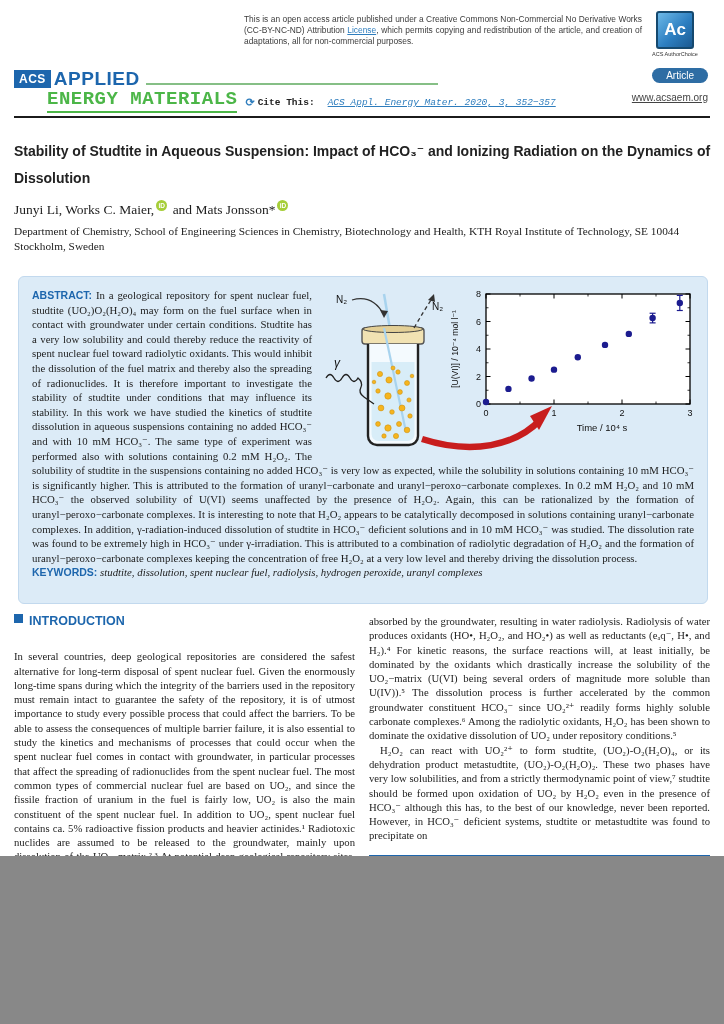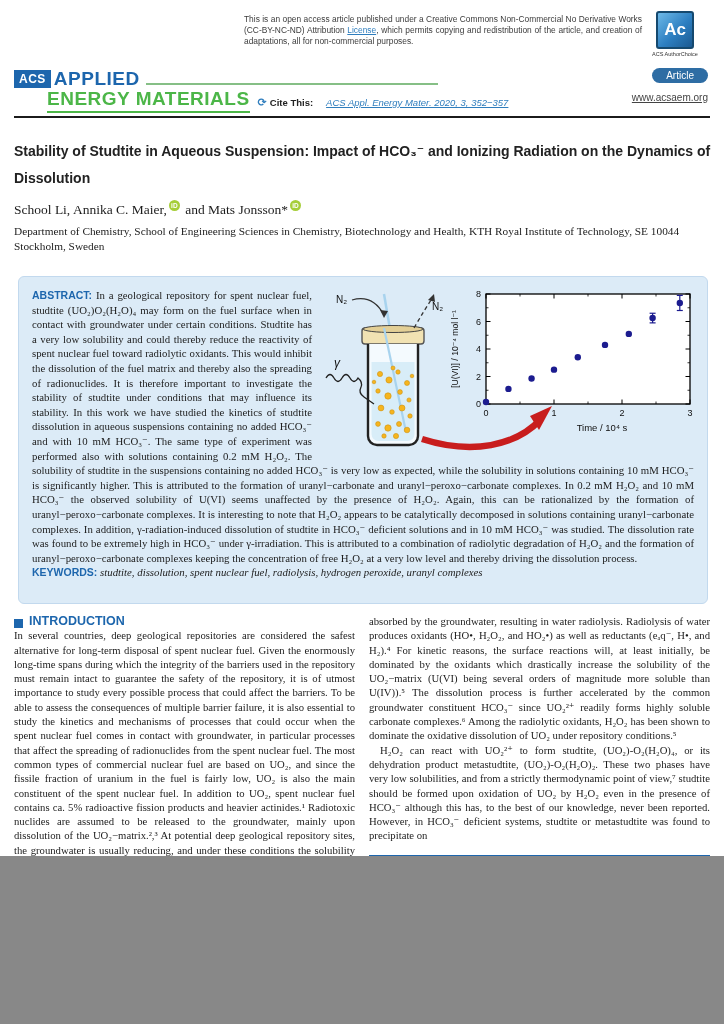--- a/index.html
+++ b/index.html
@@ -26,21 +26,21 @@
   
   .masthead { position:absolute; left:14px; top:66px; width:696px; height:52px;
     border-bottom:2.5px solid #1b1b1b;
     font-family:"Liberation Sans","DejaVu Sans",sans-serif; }
   .mh-row1 { display:flex; align-items:flex-end; height:22px; }
   .acs-box { background:#1d66ad; color:#fff; font-weight:bold; font-size:12px;
     padding:2px 5px; letter-spacing:0.5px; }
   .mh-applied { color:#1d66ad; font-weight:bold; font-size:19px; letter-spacing:0.5px;
     margin-left:3px; line-height:19px; }
   .mh-line { height:2px; background:#86bf86; width:292px; margin-left:6px; margin-bottom:3px; }
-  .mh-row2 { display:flex; align-items:flex-end; margin-top:1px; }
+  .mh-row2 { display:flex; align-items:flex-end; margin-top:1px;font-family:Liberation Mono, monospace; }
   .mh-energy { color:#4cb648; font-weight:bold; font-size:19px; letter-spacing:0.5px;
     line-height:20px; margin-left:33px; border-bottom:2px solid #4cb648; padding-bottom:2px; }
   .cite-row { display:flex; align-items:center; margin-left:8px; padding-bottom:4px; font-size:9.5px; }
   .cite-icon { color:#2e7dbd; font-size:11px; font-weight:bold; margin-right:3px; }
   .cite-label { font-weight:bold; color:#222; margin-right:13px; }
   .cite-ref { color:#2e7dbd; font-style:italic; }
   .article-badge { position:absolute; right:2px; top:2px; background:#2e6da4; color:#fff;
     font-size:10px; padding:2px 14px; border-radius:8px; }
   .site-link { position:absolute; right:2px; top:26px; font-size:10px; color:#444; }
   
@@ -61,23 +61,23 @@
   .abs-text { font-size:10.8px; line-height:14.6px; text-align:justify; color:#1c1c1c; }
   .abs-label { color:#1d66ad; font-weight:bold;
     font-family:"Liberation Sans","DejaVu Sans",sans-serif; font-size:10.5px; }
   .kw-line { font-size:10.8px; line-height:14px; font-style:italic; color:#1c1c1c; }
   .kw-label { color:#1d66ad; font-weight:bold; font-style:normal;
     font-family:"Liberation Sans","DejaVu Sans",sans-serif; font-size:10.5px; }
   svg text { font-family:"Liberation Sans","DejaVu Sans",sans-serif; fill:#111; }
   
   .body-cols { position:absolute; left:14px; top:614px; width:696px; display:flex; gap:14px; }
   .col { width:341px; font-size:10.7px; line-height:14.3px; text-align:justify; }
-  .sec-head { display:flex; align-items:flex-end; gap:6px; color:#1d66ad;
+  .sec-head { display:flex; align-items:flex-start; gap:6px; color:#1d66ad;
     font-family:"Liberation Sans","DejaVu Sans",sans-serif;
-    font-weight:bold; font-size:12.5px; margin-bottom:0; }
+    font-weight:bold; font-size:12.5px; margin-bottom:21px; }
   .sec-square { width:9px; height:9px; background:#1d66ad; display:inline-block; }
   .col p.indent { text-indent:11px; }
   .dates { margin-top:12px; }
   .dates-rule { height:2px; background:#1d66ad; margin-bottom:6px; }
   .date-row { display:flex; font-size:10.6px; line-height:15px; }
   .date-label { width:64px; color:#1d66ad; font-weight:bold;
     font-family:"Liberation Sans","DejaVu Sans",sans-serif; font-size:10px; }
   
   .footer { position:absolute; left:16px; right:16px; top:964px; height:40px;
     font-family:"Liberation Sans","DejaVu Sans",sans-serif; }
@@ -119,21 +119,21 @@
         <a href="#" class="cite-ref">ACS Appl. Energy Mater. 2020, 3, 352−357</a>
       </span>
     </div>
     <span class="article-badge">Article</span>
     <a href="#" class="site-link">www.acsaem.org</a>
   </div>
 
   <h1 class="title">Stability of Studtite in Aqueous Suspension: Impact of HCO₃⁻ and Ionizing Radiation on the Dynamics of Dissolution</h1>
 
   <div class="authors">
-    <span>School Li, Annika C. Maier,</span><span class="orcid-icon">iD</span><span> and Mats Jonsson*</span><span class="orcid-icon">iD</span>
+    <span>Junyi Li, Works C. Maier,</span><span class="orcid-icon">iD</span><span> and Mats Jonsson*</span><span class="orcid-icon">iD</span>
   </div>
 
   <div class="affiliation">Department of Chemistry, School of Engineering Sciences in Chemistry, Biotechnology and Health, KTH Royal Institute of Technology, SE 10044 Stockholm, Sweden</div>
 
   <div class="abstract-box">
     <div class="graphic">
       <svg viewBox="0 0 372 170" width="372" height="170">
 
         <g>
           <line x1="62" y1="6" x2="86" y2="146" stroke="#a8d3ee" stroke-width="2.5"></line>

